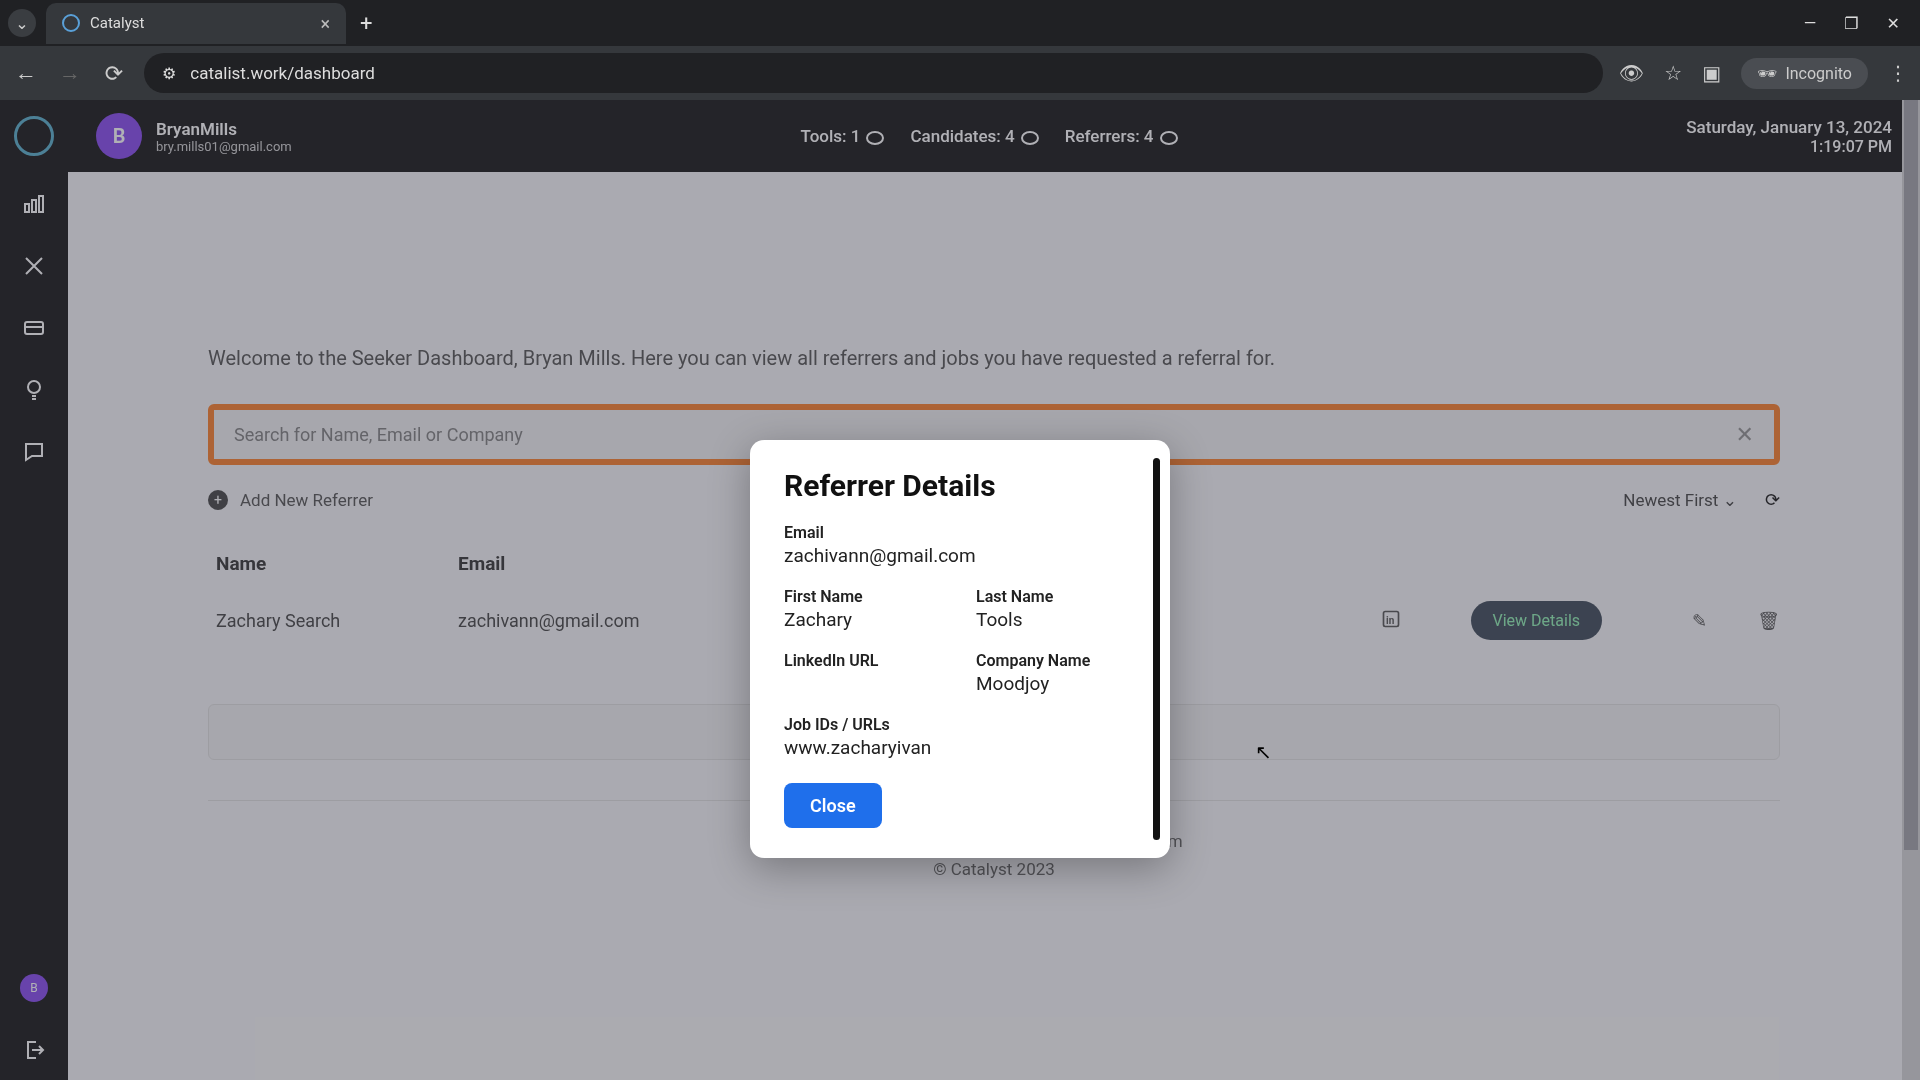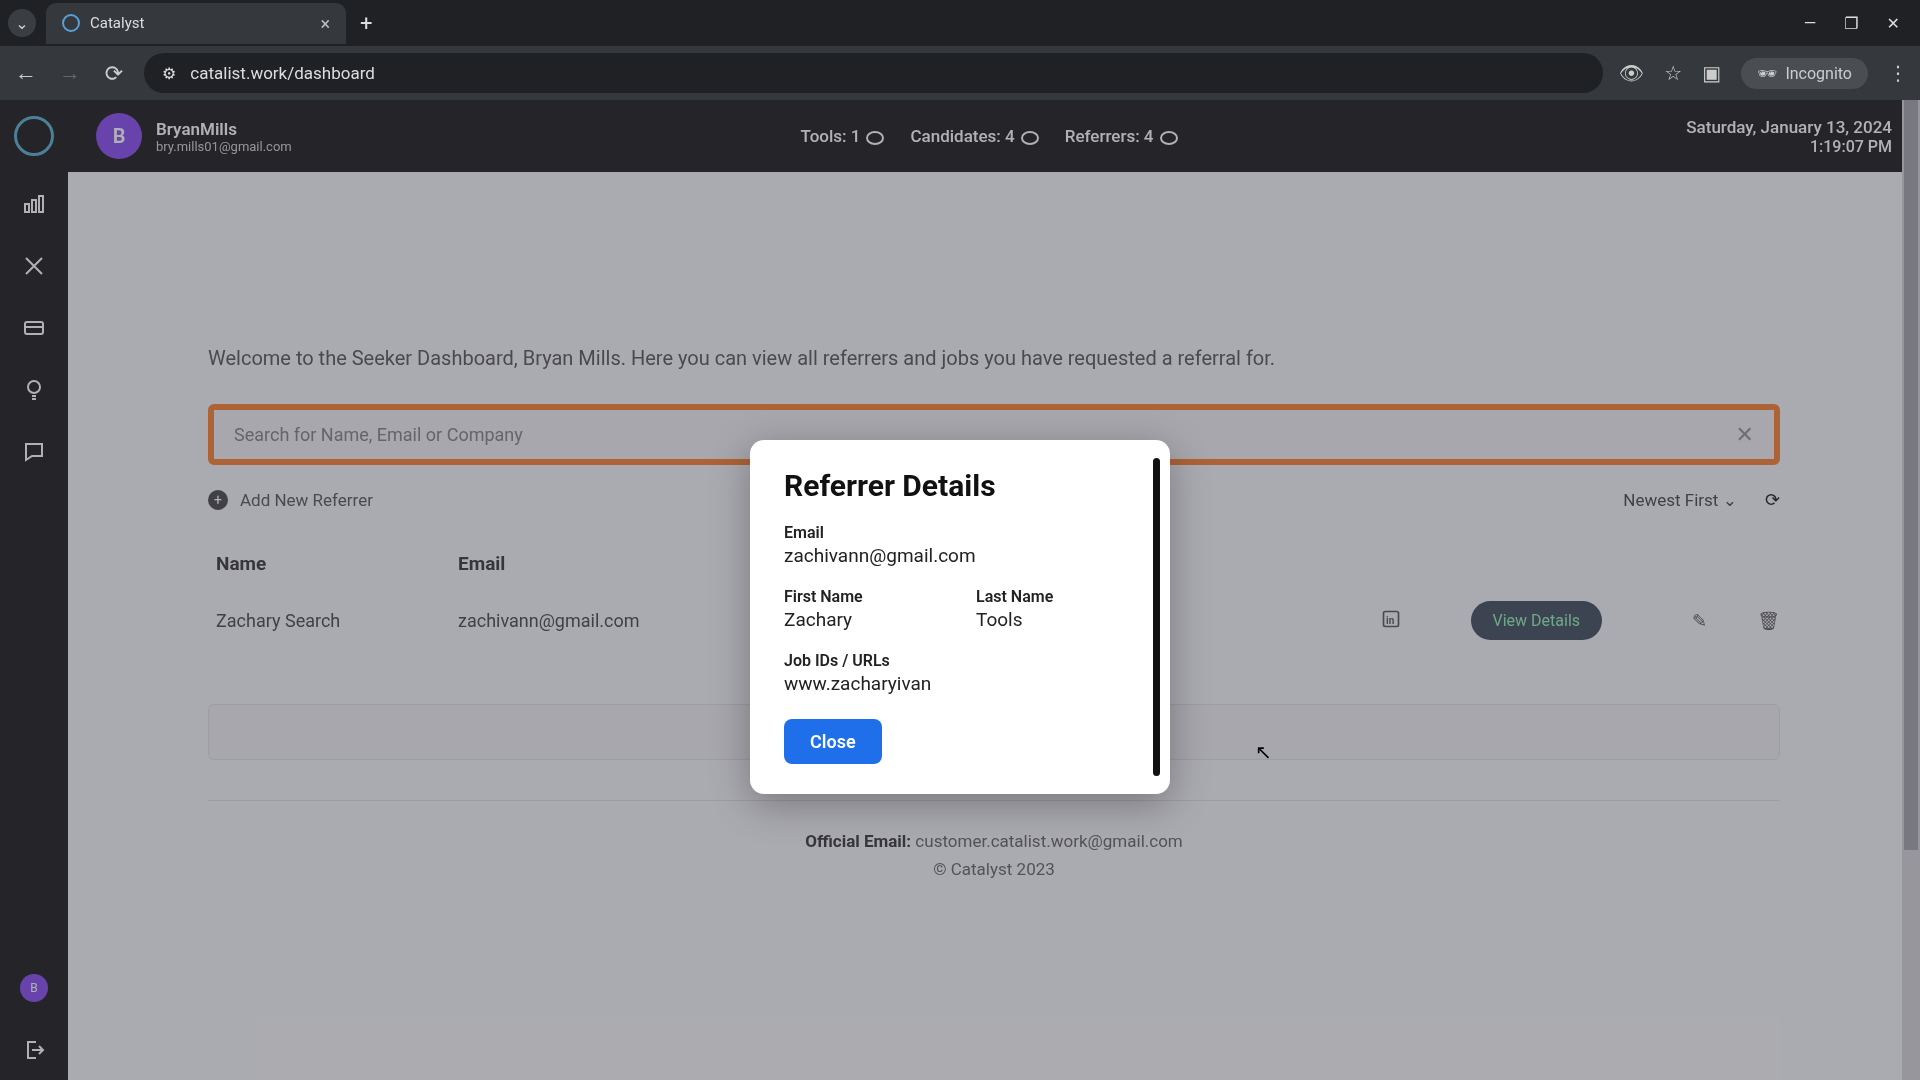--- a/index.html
+++ b/index.html
@@ -264,20 +264,30 @@
       <div class="field-col">
         <div class="field-label">First Name</div>
         <div class="field-value">Zachary</div>
       </div>
       <div class="field-col">
         <div class="field-label">Last Name</div>
         <div class="field-value">Tools</div>
       </div>
     </div>
 
+    <div class="field-row">
+      <div class="field-col">
+        <div class="field-label">LinkedIn URL</div>
+        <div class="field-value"></div>
+      </div>
+      <div class="field-col">
+        <div class="field-label">Company Name</div>
+        <div class="field-value">Moodjoy</div>
+      </div>
+    </div>
 
     <div class="field-label">Job IDs / URLs</div>
     <div class="field-value">www.zacharyivan</div>
 
     <button class="close-btn">Close</button>
   </div>
 
   <div class="cursor-arrow">↖</div>
 </div>
 

